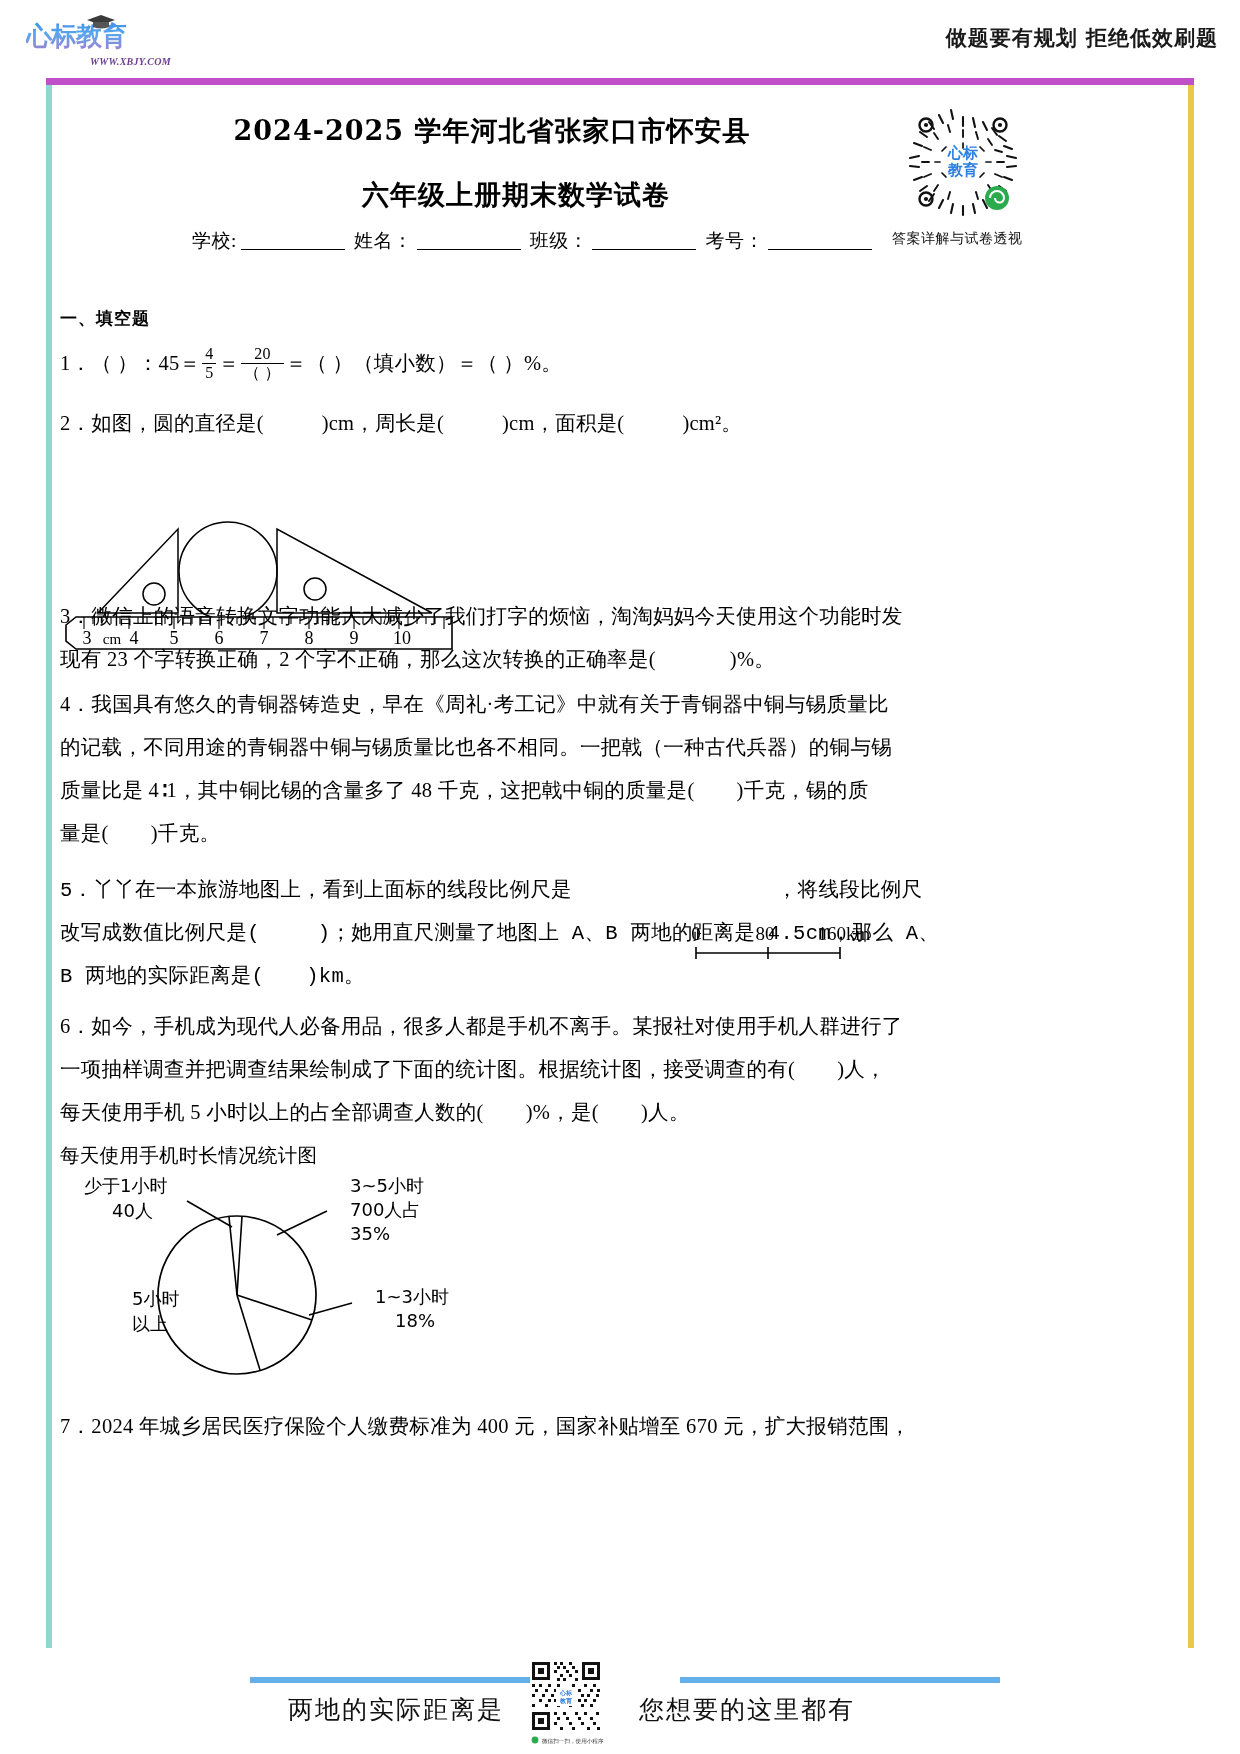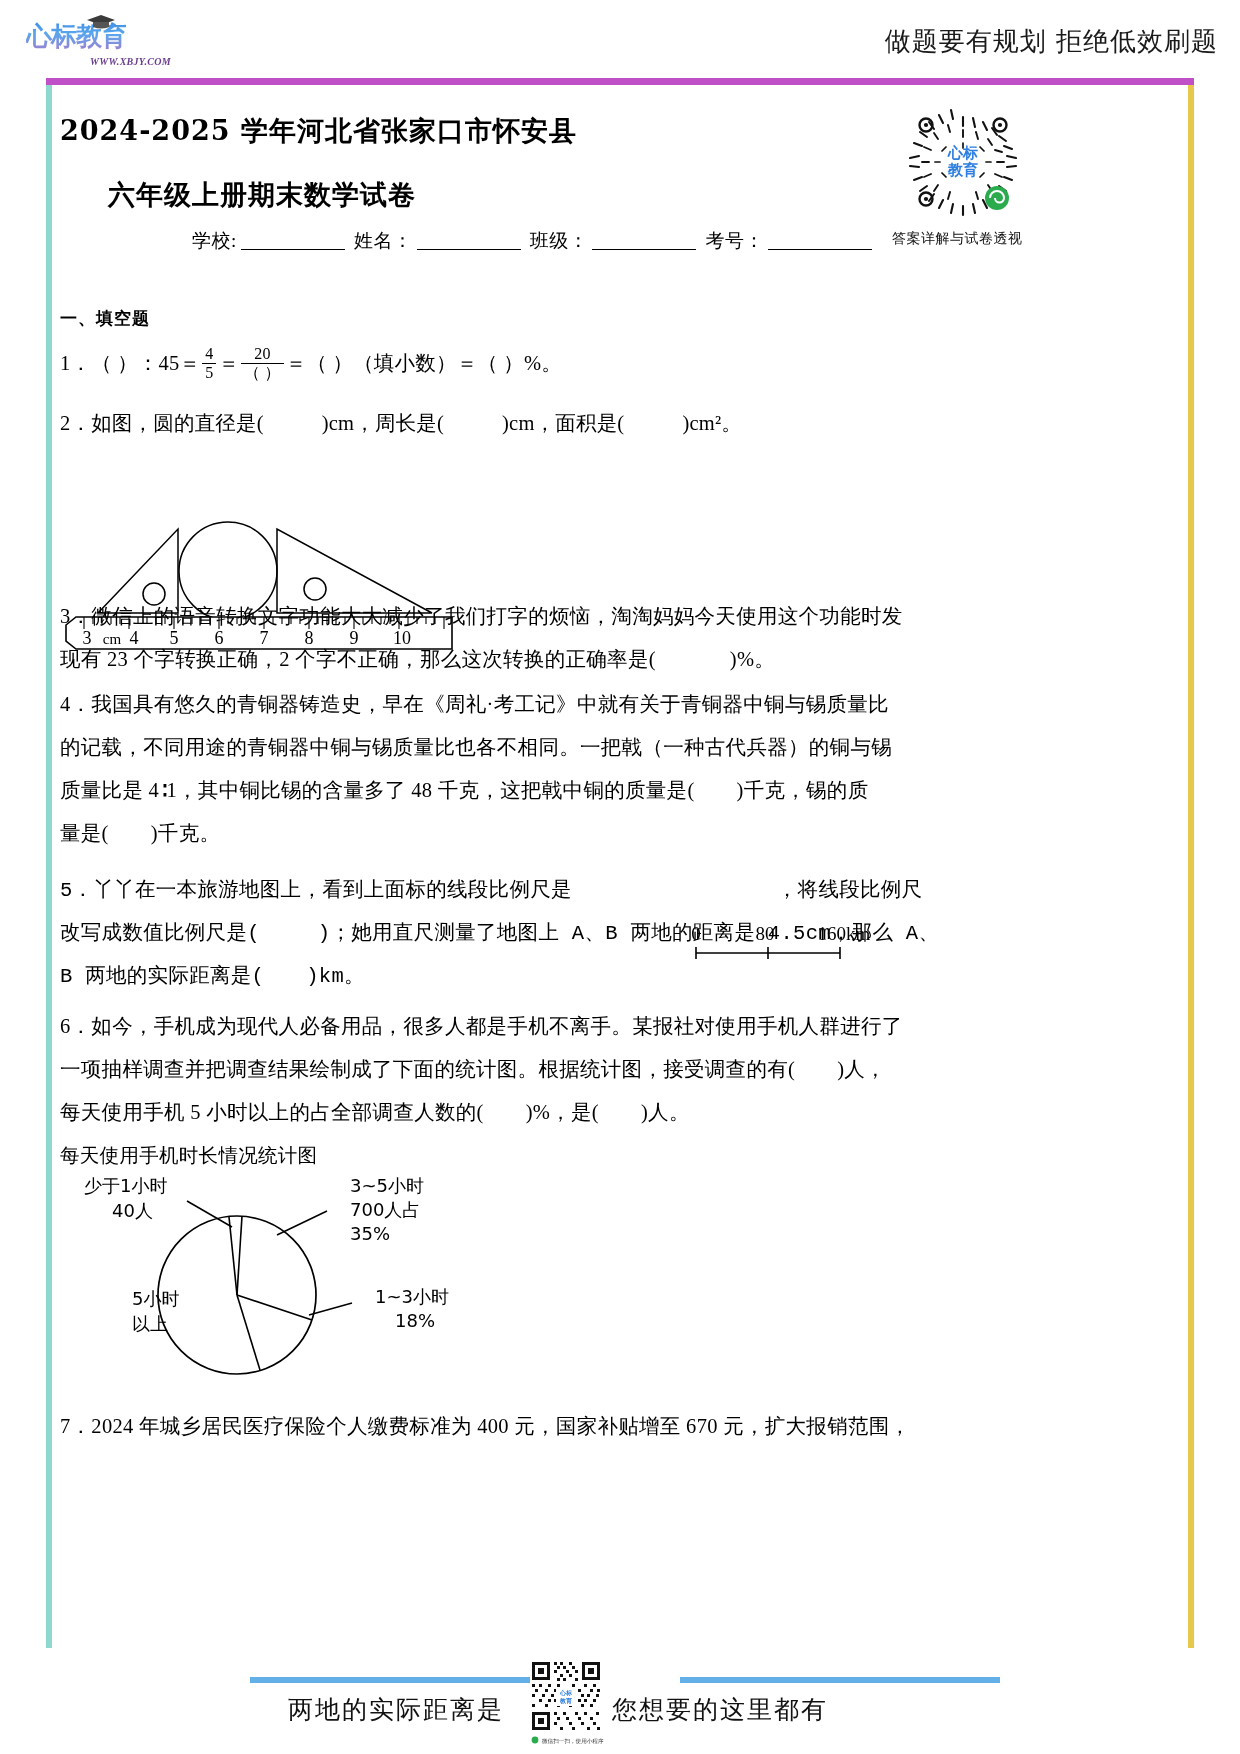--- a/index.html
+++ b/index.html
@@ -53,22 +53,22 @@
   }
   .brand-logo .grad-cap {
     position: absolute;
     left: 61px; top: 1px;
     width: 28px; height: 15px;
   }
   .header-slogan {
     position: absolute;
     right: 22px; top: 24px;
     font-family: "DejaVu Sans", sans-serif;
-    font-size: 26px;
-    font-weight: 400;
+    font-size: 21px;
+    font-weight: 700;
     letter-spacing: 1px;
     color: #1a1a1a;
     white-space: nowrap;
   }
 
   
   .page-frame {
     position: absolute;
     left: 46px; top: 78px;
     width: 1148px; height: 1570px;
@@ -91,22 +91,23 @@
 
   
   .doc {
     position: absolute;
     left: 52px; top: 85px;
     width: 1136px; height: 1560px;
   }
 
   .title-block {
     position: absolute;
-    left: 8px; top: 28px;
+    left: 0; top: 28px;
     width: 880px;
+    text-align: center;
   }
   .exam-title-1, .exam-title-2 {
     font-family: "DejaVu Serif", "Liberation Serif", serif;
     font-weight: bold;
     font-size: 27px;
     letter-spacing: 1px;
     color: #000;
     white-space: nowrap;
   }
   .exam-title-2 { margin-top: 28px; margin-left: 48px; }
@@ -220,21 +221,21 @@
   .footer-text {
     position: absolute;
     top: 33px;
     font-family: "DejaVu Sans", sans-serif;
     font-size: 25px;
     letter-spacing: 2px;
     color: #111;
     white-space: nowrap;
   }
   .footer-text.left  { left: 288px; }
-  .footer-text.right { left: 612px; }
+  .footer-text.right { left: 639px; }
   .qr-foot {
     position: absolute;
     left: 528px; top: 0px;
     width: 76px; height: 86px;
   }
 </style>
 </head>
 <body>
 
 <div class="top-header">

